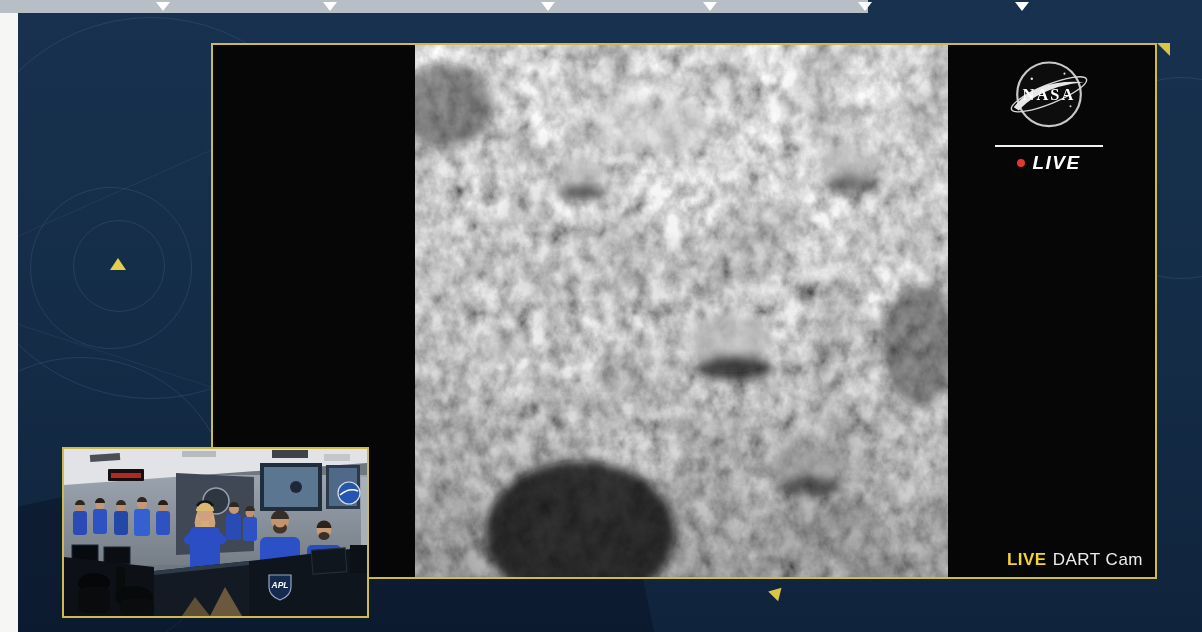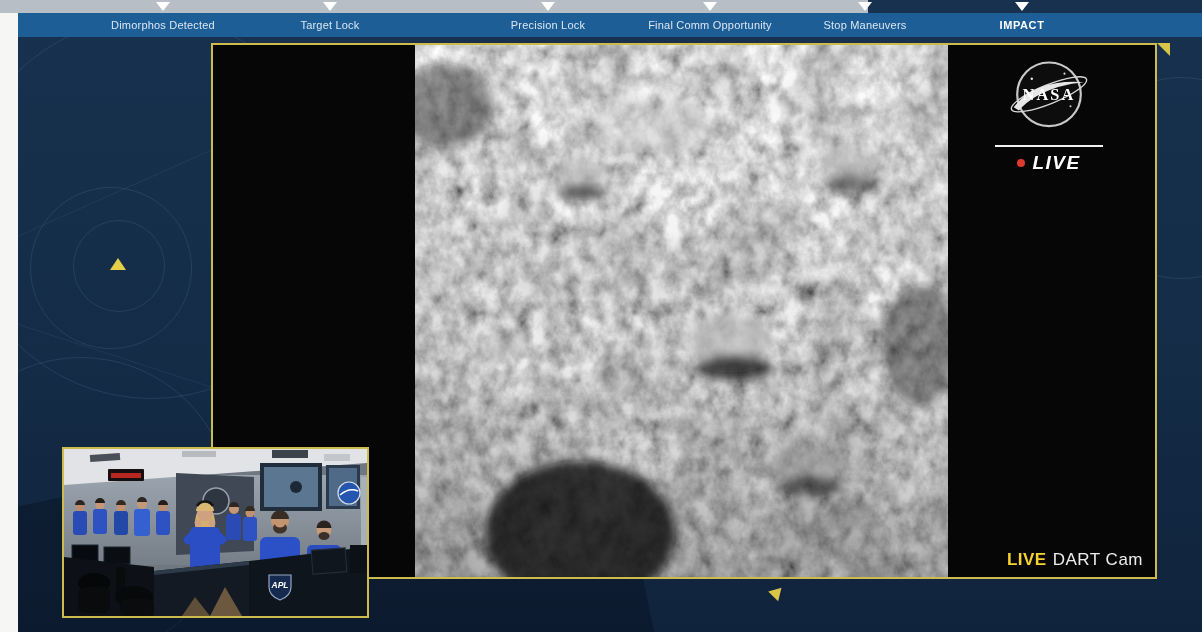--- a/index.html
+++ b/index.html
@@ -47,28 +47,20 @@
   .cam-name{color:#ececec;font-weight:500;margin-left:6px;letter-spacing:.5px;margin-top:44px;}
   
   .pip{position:absolute;left:62px;top:410px;width:307px;height:171px;box-sizing:border-box;
     border:2px solid #cdbc4b;background:#1a1d22;z-index:40;}
 </style>
 </head>
 <body>
 
 <div class="screen">
 
-  <div class="milestone-bar">
-    <span class="milestone-label" style="left:163px">Dimorphos Detected</span>
-    <span class="milestone-label" style="left:330px">Target Lock</span>
-    <span class="milestone-label" style="left:548px">Precision Lock</span>
-    <span class="milestone-label" style="left:710px">Final Comm Opportunity</span>
-    <span class="milestone-label" style="left:865px">Stop Maneuvers</span>
-    <span class="milestone-label final" style="left:1022px">IMPACT</span>
-  </div>
   <div class="progress-track">
     <div class="progress-fill"></div>
     <div class="tri-marker" style="left:156px"></div>
     <div class="tri-marker" style="left:323px"></div>
     <div class="tri-marker" style="left:541px"></div>
     <div class="tri-marker" style="left:703px"></div>
     <div class="tri-marker" style="left:858px"></div>
     <div class="tri-marker" style="left:1015px"></div>
   </div>
 

